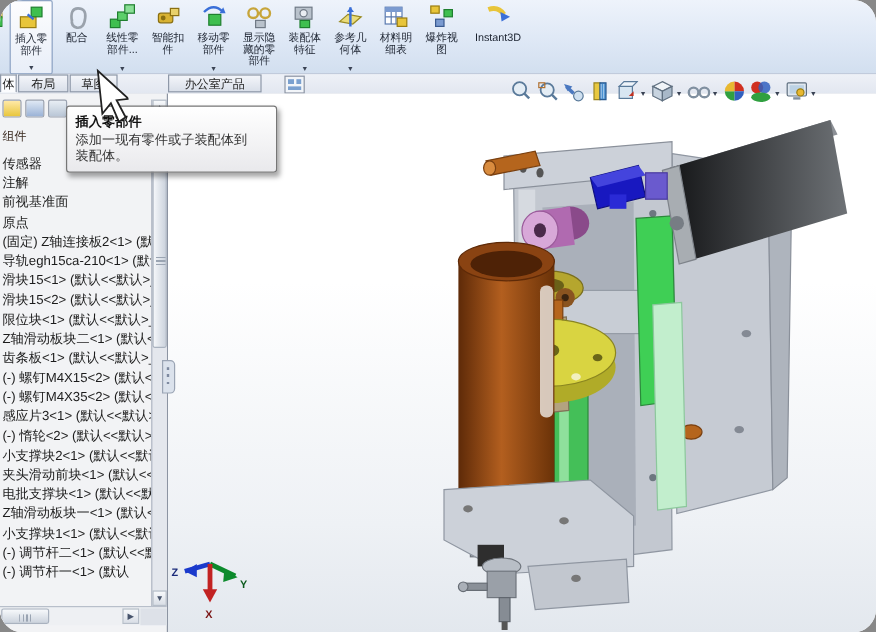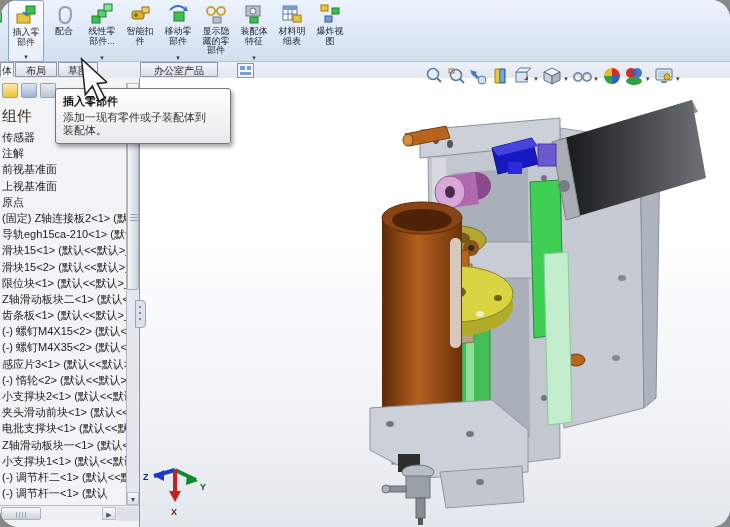--- a/index.html
+++ b/index.html
@@ -29,21 +29,21 @@
        box-sizing:border-box;}
   .tab.active{background:#fbfcfe;border-bottom:1px solid #fbfcfe;}
   .paneicon{position:absolute;left:237px;top:63px;width:17px;height:15px;background:#f2f5f9;
             border:1px solid #8a93a3;box-sizing:border-box;}
   .paneicon i{position:absolute;background:#7aa0cf;}
   
   .lpanel{position:absolute;left:0;top:78px;width:140px;height:449px;background:#f2f3f5;
           border-right:1px solid #8c94a2;box-sizing:border-box;}
   .fmicons{position:absolute;left:2px;top:5px;display:flex;gap:3px;}
   .fmicons span{width:14px;height:13px;border:1px solid #9aa2b0;border-radius:2px;display:block;}
-  .troot{position:absolute;left:2px;top:29px;font-size:15px;color:#3a2a20;white-space:nowrap;}
+  .troot{position:absolute;left:2px;top:29px;font-size:10px;color:#3a2a20;white-space:nowrap;}
   .trows{position:absolute;left:0;top:51px;width:126px;height:376px;overflow:hidden;}
   .trow{height:16.2px;line-height:16.2px;font-size:11px;color:#1c1c1c;white-space:nowrap;
         overflow:hidden;padding-left:2px;}
   
   .vsb{position:absolute;left:126px;top:5px;width:13px;height:422px;background:#e4e7ed;
        border-left:1px solid #aeb6c2;box-sizing:border-box;}
   .vsb .arr{position:absolute;left:0;width:12px;height:13px;font-size:7px;line-height:13px;
             text-align:center;color:#46536b;background:linear-gradient(#f7f9fb,#d9dee6);
             border:1px solid #b6bec9;box-sizing:border-box;}
   .vsb .thumb{position:absolute;left:0;top:55px;width:12px;height:152px;
@@ -166,20 +166,31 @@
         <svg width="24" height="24">
             <rect x="4" y="4" width="14" height="10" fill="#b9c2cc" stroke="#707a86"></rect>
             <circle cx="11" cy="9" r="3" fill="#e9edf2" stroke="#707a86"></circle>
             <rect x="8" y="15" width="8" height="6" fill="#3fbf4f" stroke="#1f7f2f"></rect>
           </svg>
       </span>
       <span class="rlabel">装配体特征</span>
       <span class="rarrow">▼</span>
     </div>
 
+    <div class="rbtn">
+      <span class="ricon">
+        <svg width="24" height="24">
+            <polygon points="3,16 10,10 21,12 14,18" fill="#eadc7a" stroke="#9a8a20"></polygon>
+            <path d="M12 20 L12 4" stroke="#3a6fd8" stroke-width="2"></path>
+            <path d="M12 4 l-3 4 h6 z" fill="#3a6fd8"></path>
+          </svg>
+      </span>
+      <span class="rlabel">参考几何体</span>
+      <span class="rarrow">▼</span>
+    </div>
 
 
     <div class="rbtn">
       <span class="ricon">
         <svg width="24" height="24">
             <rect x="3" y="4" width="14" height="14" fill="#fff" stroke="#5a7ab0"></rect>
             <rect x="3" y="4" width="14" height="4" fill="#7a9ad0"></rect>
             <path d="M3 12 h14 M8 8 v10 M12 8 v10" stroke="#5a7ab0"></path>
             <rect x="13" y="13" width="8" height="7" fill="#e8c53a" stroke="#9a7d10"></rect>
           </svg>
@@ -192,20 +203,29 @@
         <svg width="24" height="24">
             <rect x="3" y="3" width="7" height="6" fill="#e8c53a" stroke="#9a7d10"></rect>
             <rect x="14" y="6" width="7" height="6" fill="#3fbf4f" stroke="#1f7f2f"></rect>
             <rect x="7" y="14" width="7" height="6" fill="#7a9ad0" stroke="#3a5a90"></rect>
           </svg>
       </span>
       <span class="rlabel">爆炸视图</span>
     </div>
 
 
+    <div class="rbtn wide">
+      <span class="ricon">
+        <svg width="24" height="24">
+            <path d="M4 6 q8 -3 13 4" fill="none" stroke="#e8c53a" stroke-width="4"></path>
+            <path d="M14 8 l8 4 -7 4 z" fill="#3a6fd8"></path>
+          </svg>
+      </span>
+      <span class="rlabel">Instant3D</span>
+    </div>
   </div>
 
   <div class="tabstrip">
     <div class="tab active" style="left:0;width:14px;">体</div>
     <div class="tab" style="left:15px;width:42px;">布局</div>
     <div class="tab" style="left:58px;width:40px;">草图</div>
     <div class="tab" style="left:99px;width:40px;margin-top:20px;">评估</div>
     <div class="tab" style="left:140px;width:78px;">办公室产品</div>
   </div>
   <div class="paneicon">
@@ -219,21 +239,20 @@
       <span style="background:linear-gradient(#ffe9a8,#e8c53a);"></span>
       <span style="background:linear-gradient(#dfe8f4,#9ab2d6);"></span>
       <span style="background:linear-gradient(#e8eef4,#b9c6d6);"></span>
     </div>
     <div class="troot">组件</div>
 
     <div class="trows">
       <div class="trow">传感器</div>
       <div class="trow">注解</div>
       <div class="trow">前视基准面</div>
-      <div class="trow">上视基准面</div>
       <div class="trow">原点</div>
       <div class="trow">(固定) Z轴连接板2&lt;1&gt; (默认&lt;&lt;默</div>
       <div class="trow">导轨egh15ca-210&lt;1&gt; (默认&lt;&lt;</div>
       <div class="trow">滑块15&lt;1&gt; (默认&lt;&lt;默认&gt;_显</div>
       <div class="trow">滑块15&lt;2&gt; (默认&lt;&lt;默认&gt;_显</div>
       <div class="trow">限位块&lt;1&gt; (默认&lt;&lt;默认&gt;_显</div>
       <div class="trow">Z轴滑动板块二&lt;1&gt; (默认&lt;&lt;</div>
       <div class="trow">齿条板&lt;1&gt; (默认&lt;&lt;默认&gt;_显</div>
       <div class="trow">(-) 螺钉M4X15&lt;2&gt; (默认&lt;&lt;默</div>
       <div class="trow">(-) 螺钉M4X35&lt;2&gt; (默认&lt;&lt;默</div>

